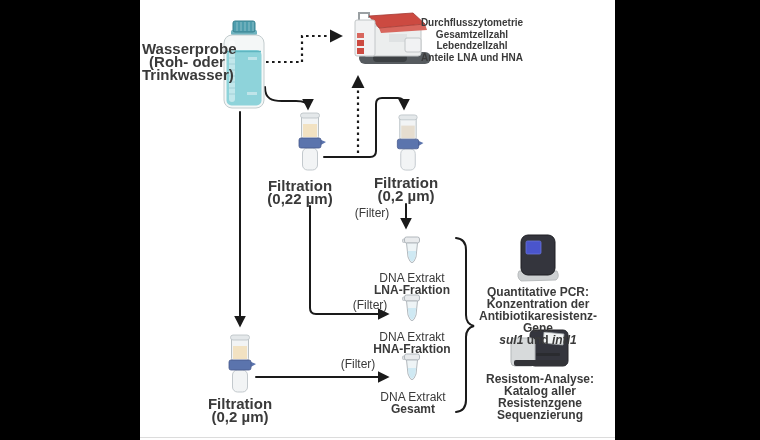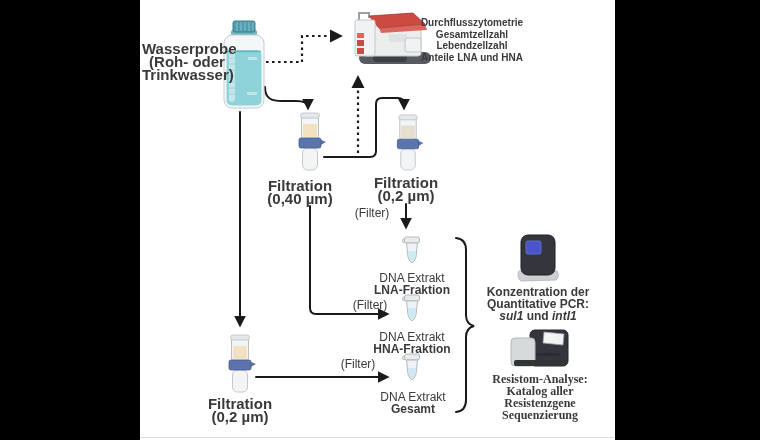--- a/index.html
+++ b/index.html
@@ -139,21 +139,21 @@
 
   <div class="lbl s10 b" style="left:414px;top:17px;width:116px;text-align:center;">
     <div>Durchflusszytometrie</div>
     <div>Gesamtzellzahl</div>
     <div>Lebendzellzahl</div>
     <div>Anteile LNA und HNA</div>
   </div>
 
   <div class="lbl s11 b" style="left:260px;top:179px;width:80px;">
     <div>Filtration</div>
-    <div>(0,40 µm)</div>
+    <div>(0,22 µm)</div>
   </div>
 
   <div class="lbl s11 b" style="left:366px;top:176px;width:80px;">
     <div>Filtration</div>
     <div>(0,2 µm)</div>
   </div>
 
   <div class="lbl s11 b" style="left:200px;top:397px;width:80px;">
     <div>Filtration</div>
     <div>(0,2 µm)</div>
@@ -170,26 +170,27 @@
   <div class="lbl s105" style="left:372px;top:331px;width:80px;">
     <div>DNA Extrakt</div>
     <div class="b">HNA-Fraktion</div>
   </div>
   <div class="lbl s105" style="left:373px;top:391px;width:80px;">
     <div>DNA Extrakt</div>
     <div class="b">Gesamt</div>
   </div>
 
   <div class="lbl s105 b" style="left:478px;top:286px;width:120px;">
+    <div>Quantitative PCR:</div>
     <div>Konzentration der</div>
-    <div>Quantitative PCR:</div>
+    <div>Antibiotikaresistenz-Gene</div>
     <div><i>sul1</i> <span>und</span> <i>intI1</i></div>
   </div>
 
-  <div class="lbl s105 b" style="left:480px;top:373px;width:120px;font-family:Liberation Serif, serif;">
+  <div class="lbl s105 b" style="left:480px;top:373px;width:120px;">
     <div>Resistom-Analyse:</div>
     <div>Katalog aller</div>
     <div>Resistenzgene</div>
     <div>Sequenzierung</div>
   </div>
 
   <div class="bottom-rule"></div>
 </div>
 
 </body></html>

